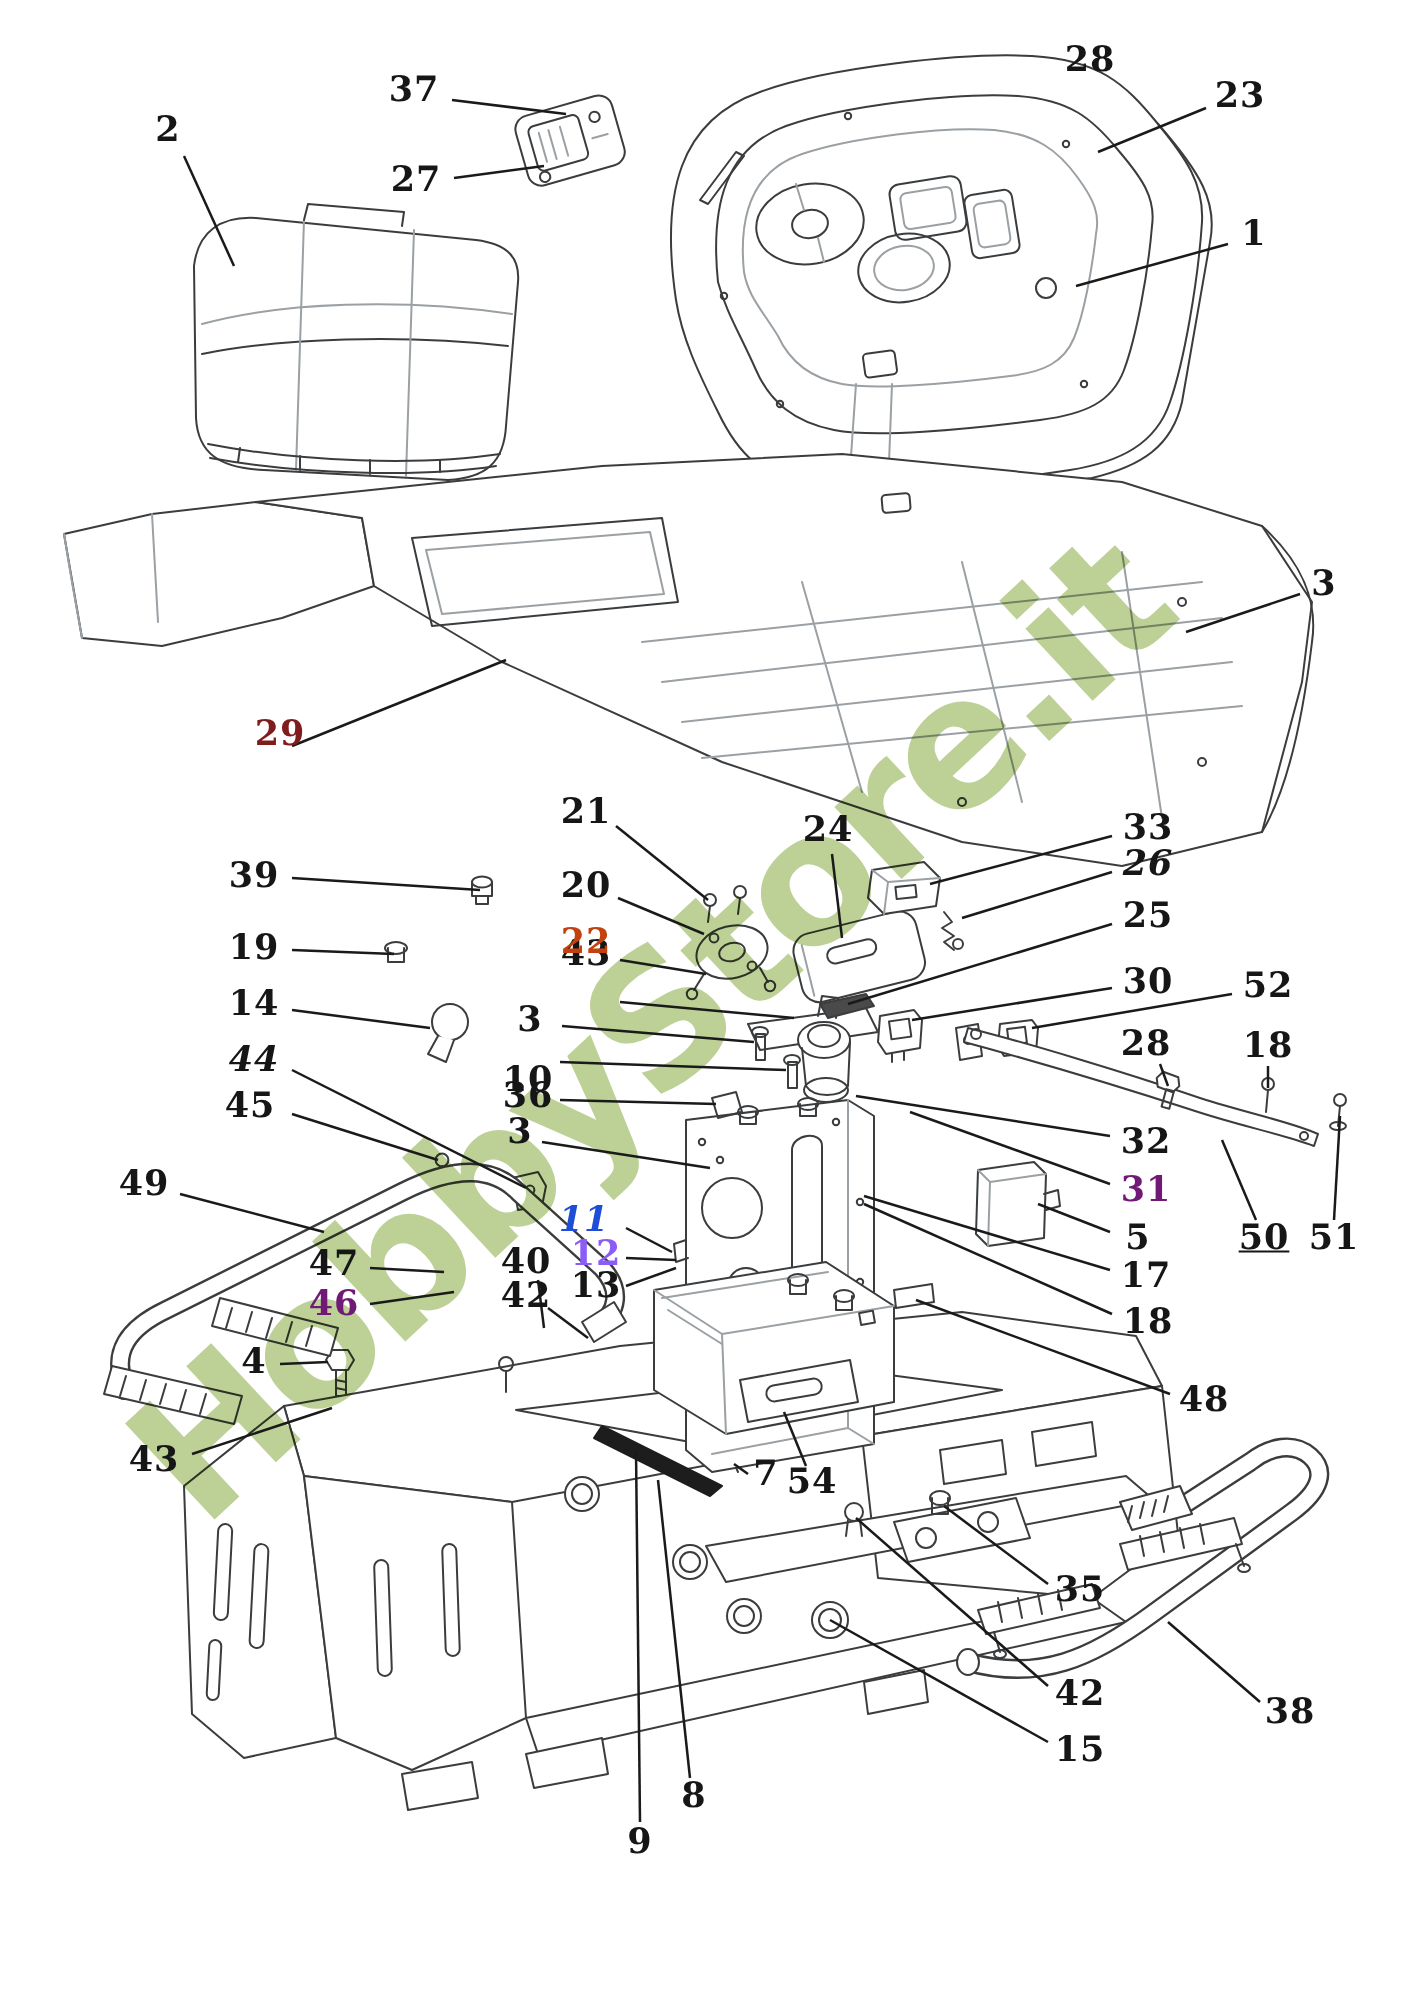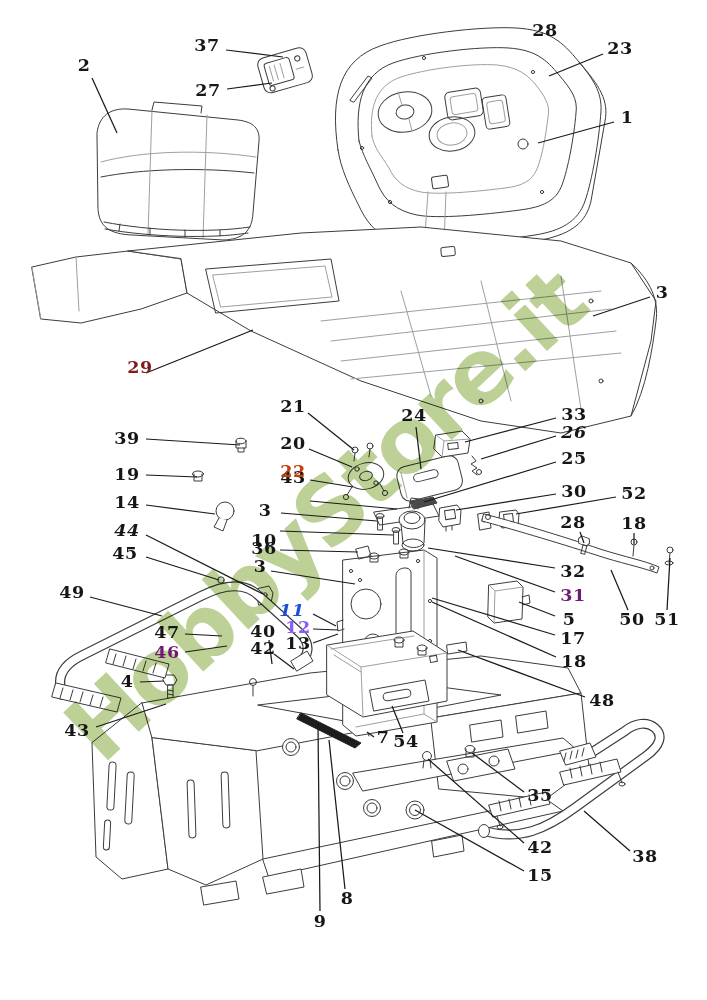--- a/index.html
+++ b/index.html
@@ -386,21 +386,21 @@
       <div class="callout" style="left: 574px; top: 415px; color: rgb(22, 22, 22);">33</div>
       <div class="callout" style="left: 574px; top: 433px; color: rgb(22, 22, 22); font-style: italic;">26</div>
       <div class="callout" style="left: 574px; top: 459px; color: rgb(22, 22, 22);">25</div>
       <div class="callout" style="left: 574px; top: 492px; color: rgb(22, 22, 22);">30</div>
       <div class="callout" style="left: 634px; top: 494px; color: rgb(22, 22, 22);">52</div>
       <div class="callout" style="left: 573px; top: 523px; color: rgb(22, 22, 22);">28</div>
       <div class="callout" style="left: 634px; top: 524px; color: rgb(22, 22, 22);">18</div>
       <div class="callout" style="left: 573px; top: 572px; color: rgb(22, 22, 22);">32</div>
       <div class="callout" style="left: 573px; top: 596px; color: #701a75;">31</div>
       <div class="callout" style="left: 569px; top: 620px; color: rgb(22, 22, 22);">5</div>
-      <div class="callout" style="left: 632px; top: 620px; color: rgb(22, 22, 22);">50</div>
+      <div class="callout" style="left: 632px; top: 620px; color: rgb(22, 22, 22); text-decoration: underline;">50</div>
       <div class="callout" style="left: 667px; top: 620px; color: rgb(22, 22, 22);">51</div>
       <div class="callout" style="left: 573px; top: 639px; color: rgb(22, 22, 22);">17</div>
       <div class="callout" style="left: 574px; top: 662px; color: rgb(22, 22, 22);">18</div>
       <div class="callout" style="left: 602px; top: 701px; color: rgb(22, 22, 22);">48</div>
       <div class="callout" style="left: 292px; top: 611px; color: #1d4ed8; font-style: italic;">11</div>
       <div class="callout" style="left: 298px; top: 628px; color: #8b5cf6;">12</div>
       <div class="callout" style="left: 298px; top: 644px; color: rgb(22, 22, 22);">13</div>
       <div class="callout" style="left: 263px; top: 632px; color: rgb(22, 22, 22);">40</div>
       <div class="callout" style="left: 263px; top: 649px; color: rgb(22, 22, 22);">42</div>
       <div class="callout" style="left: 383px; top: 738px; color: rgb(22, 22, 22);">7</div>

